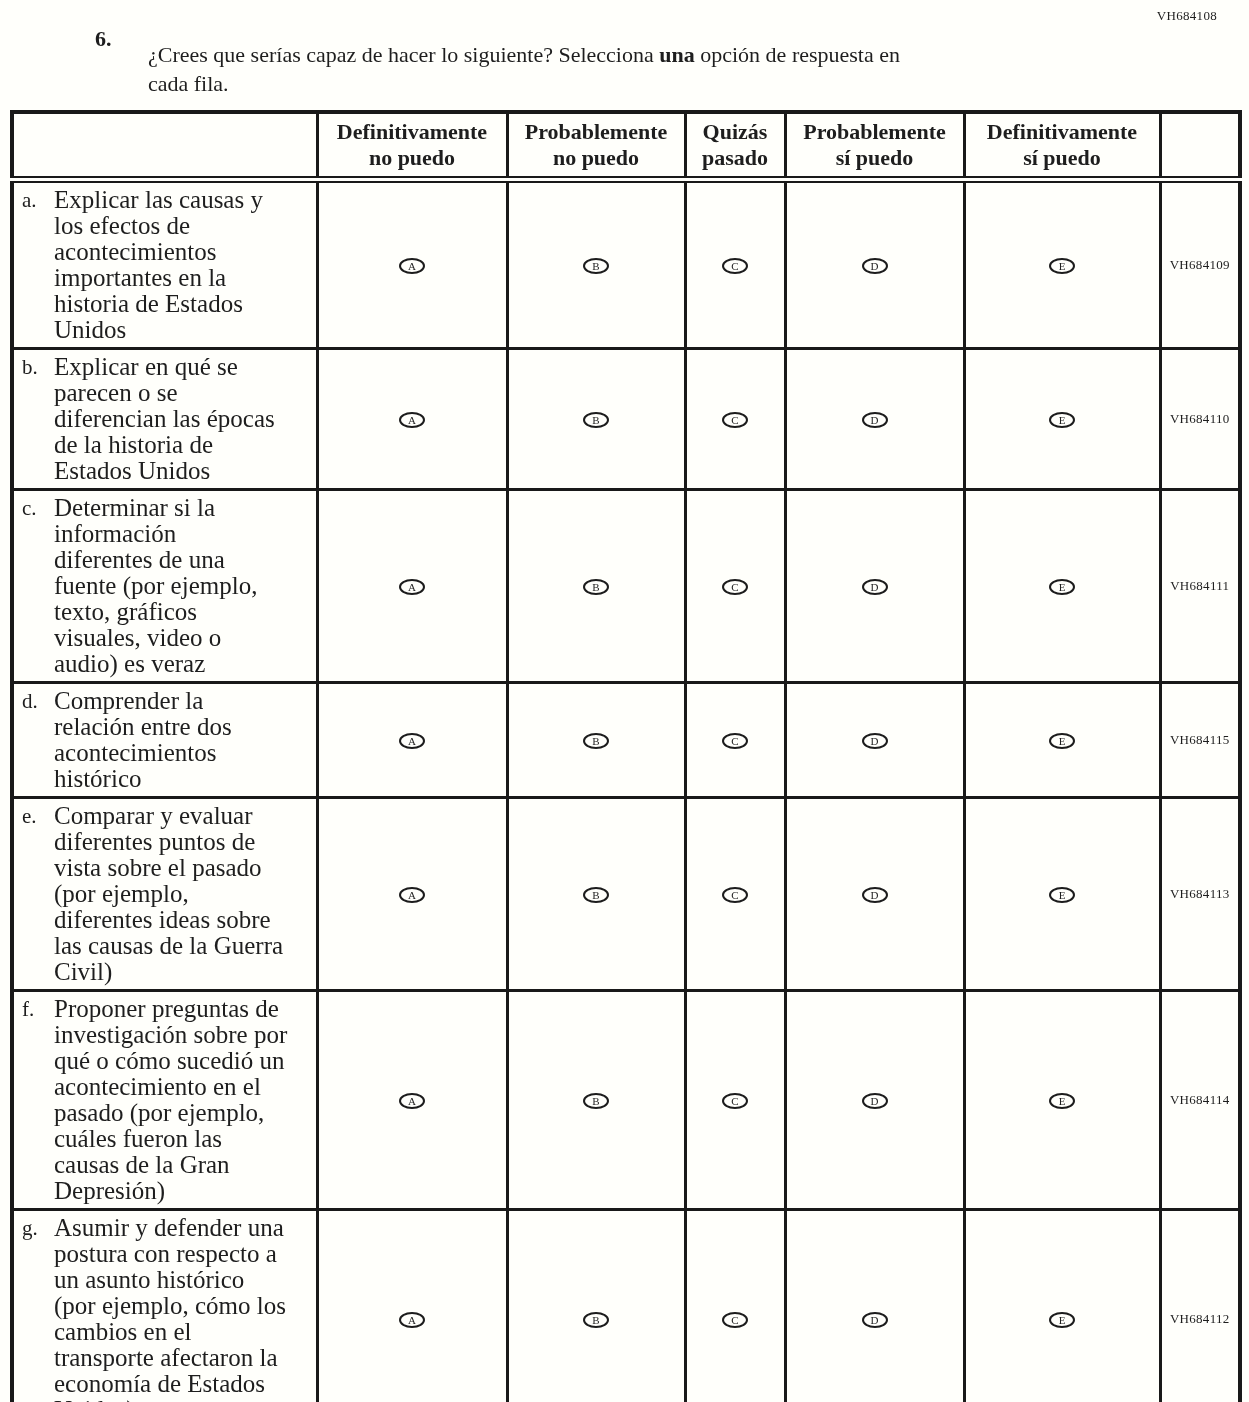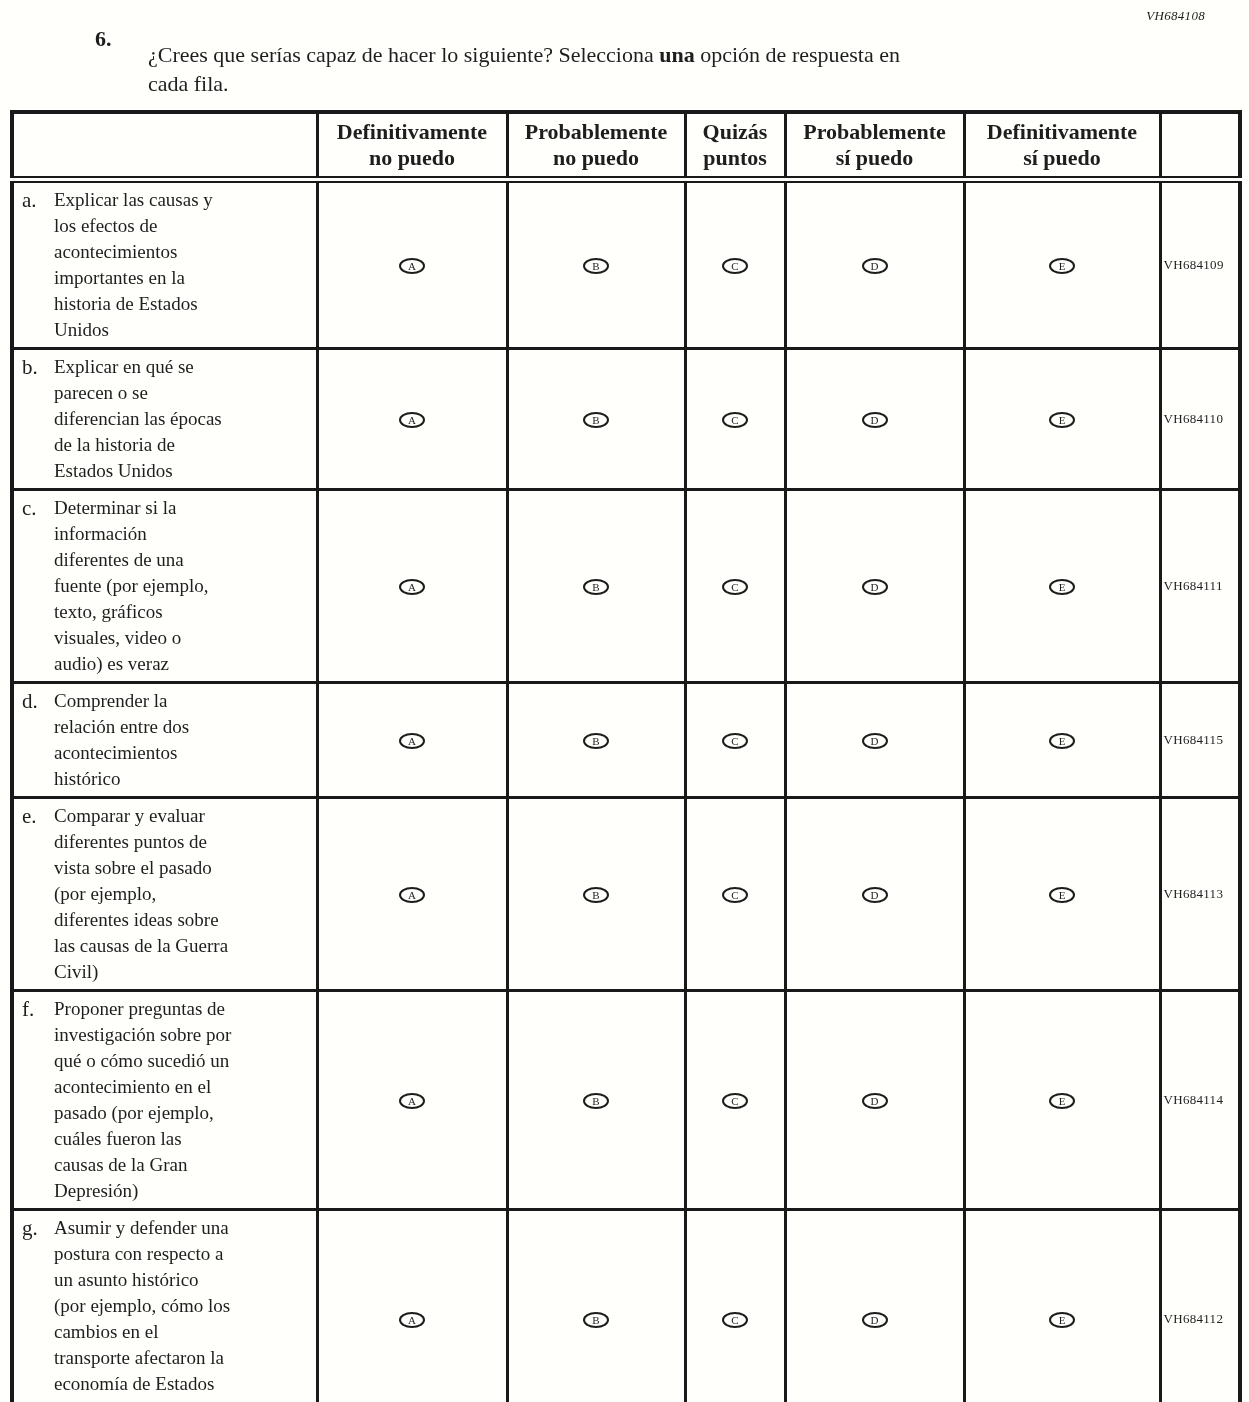--- a/index.html
+++ b/index.html
@@ -11,24 +11,23 @@
     height: 1402px;
     background: #fffffb;
     color: #1e1e1e;
     font-family: "Liberation Serif", "DejaVu Serif", serif;
     position: relative;
     overflow: hidden;
   }
   .top-code {
     position: absolute;
     top: 8px;
-    right: 44px;
+    right: 32px;
     font-size: 13px;
     letter-spacing: 0.3px;
-    font-style: italic;
   }
   .question {
     position: absolute;
     left: 95px;
     top: 24px;
     display: flex;
     align-items: flex-start;
   }
   .qnum {
     font-weight: bold;
@@ -83,21 +82,21 @@
   .item-inner {
     display: flex;
     align-items: flex-start;
   }
   .row-letter {
     flex: 0 0 32px;
     font-size: 21px;
     line-height: 26px;
   }
   .item-text {
-    font-size: 19px;
+    font-size: 25px;
     line-height: 26px;
     white-space: pre-line;
   }
   td.opt {
     text-align: center;
     vertical-align: middle;
   }
   .bubble {
     display: inline-flex;
     align-items: center;
@@ -107,21 +106,21 @@
     border: 2px solid #1c1c1c;
     border-radius: 50%;
     font-size: 11px;
     line-height: 1;
     box-sizing: border-box;
     cursor: pointer;
     background: transparent;
   }
   td.code {
     font-size: 13px;
-    text-align: left;
+    text-align: center;
     vertical-align: middle;
     padding: 0 2px;
     letter-spacing: 0.3px;
   }
 </style>
 </head>
 <body>
 
 <div class="top-code">VH684108</div>
 
@@ -142,21 +141,21 @@
       <col class="c-code">
   </colgroup>
   <thead>
     <tr>
       <th></th>
       <th>Definitivamente
 no puedo</th>
       <th>Probablemente
 no puedo</th>
       <th>Quizás
-puntos</th>
+pasado</th>
       <th>Probablemente
 sí puedo</th>
       <th>Definitivamente
 sí puedo</th>
       <th></th>
     </tr>
   </thead>
   <tbody>
     <tr>
       <td class="item">

